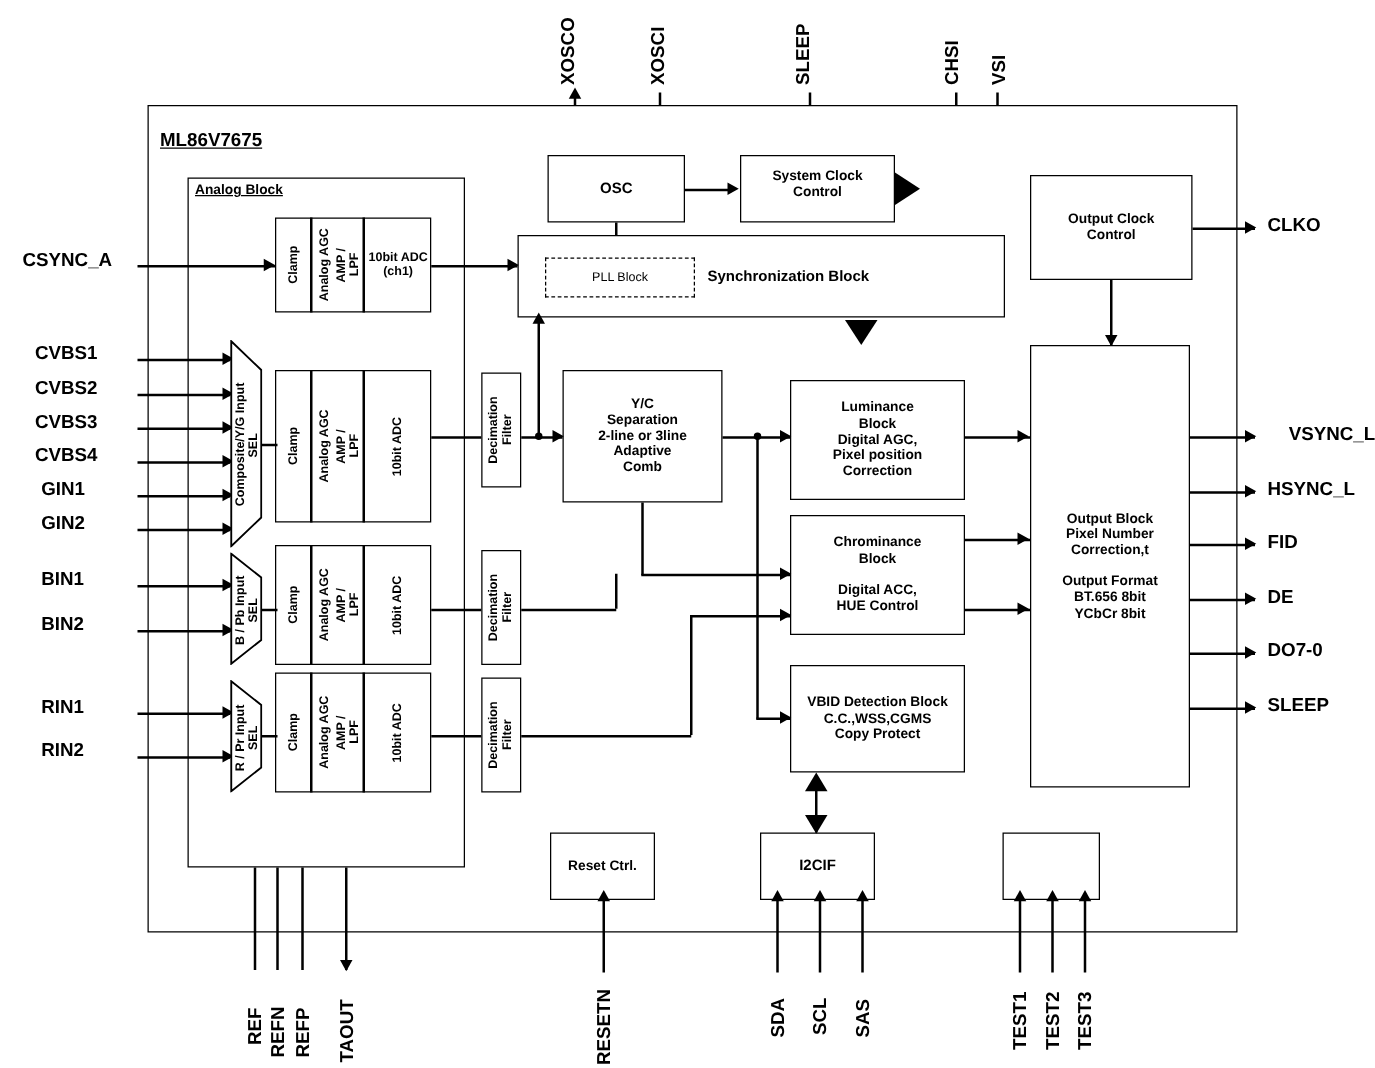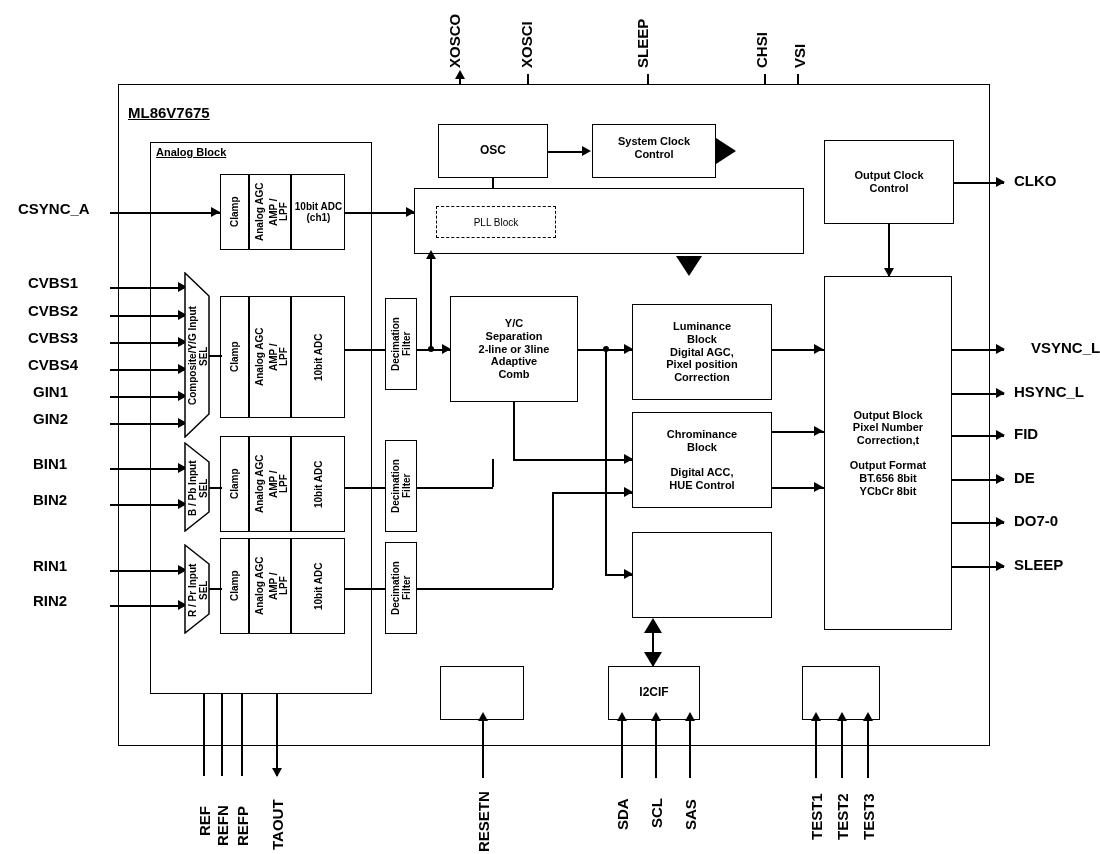--- a/index.html
+++ b/index.html
@@ -196,20 +196,21 @@
   <div class="arrow ar-r" style="left:582px;top:146px;"></div>
 
   <div class="line hl" style="left:716px;top:151px;width:16px;"></div>
   <div class="arrow ar-r-big" style="left:716px;top:138px;"></div>
 
   <div class="line vl" style="left:492px;top:178px;height:22px;"></div>
   <div class="arrow ar-d" style="left:488px;top:192px;"></div>
 
   <div class="box" style="left:414px;top:188px;width:390px;height:66px;"></div>
   <div class="dashbox" style="left:436px;top:206px;width:120px;height:32px;font-size:10px;">PLL Block</div>
+  <div class="lbl bold" style="left:566px;top:206px;width:180px;height:32px;font-size:12px;justify-content:flex-start;">Synchronization Block</div>
 
   <div class="arrow ar-d-big" style="left:676px;top:256px;"></div>
 
   <div class="box" style="left:824px;top:140px;width:130px;height:84px;"></div>
   <div class="lbl bold" style="left:824px;top:140px;width:130px;height:84px;font-size:11px;">Output Clock
 Control</div>
   <div class="line vl" style="left:888px;top:224px;height:52px;"></div>
   <div class="arrow ar-d" style="left:884px;top:268px;"></div>
 
   <div class="box" style="left:450px;top:296px;width:128px;height:106px;"></div>
@@ -237,20 +238,23 @@
 Correction</div>
 
   <div class="box" style="left:632px;top:412px;width:140px;height:96px;"></div>
   <div class="lbl bold" style="left:632px;top:412px;width:140px;height:96px;font-size:11px;">Chrominance
 Block
 
 Digital ACC,
 HUE  Control</div>
 
   <div class="box" style="left:632px;top:532px;width:140px;height:86px;"></div>
+  <div class="lbl bold" style="left:632px;top:532px;width:140px;height:86px;font-size:11px;">VBID Detection Block
+C.C.,WSS,CGMS
+Copy Protect</div>
 
   <div class="line hl" style="left:578px;top:349px;width:54px;"></div>
   <div class="arrow ar-r" style="left:624px;top:344px;"></div>
   <div class="dot" style="left:603px;top:346px;"></div>
   <div class="line vl" style="left:605px;top:349px;height:226px;"></div>
   <div class="line hl" style="left:605px;top:574px;width:27px;"></div>
   <div class="arrow ar-r" style="left:624px;top:569px;"></div>
 
   <div class="line vl" style="left:513px;top:402px;height:58px;"></div>
   <div class="line hl" style="left:513px;top:459px;width:119px;"></div>
@@ -303,20 +307,21 @@
 
   <div class="line hl" style="left:952px;top:522px;width:52px;"></div>
   <div class="arrow ar-r" style="left:996px;top:517px;"></div>
   <div class="pinlabel" style="left:1014px;top:512px;">DO7-0</div>
 
   <div class="line hl" style="left:952px;top:566px;width:52px;"></div>
   <div class="arrow ar-r" style="left:996px;top:561px;"></div>
   <div class="pinlabel" style="left:1014px;top:556px;">SLEEP</div>
 
   <div class="box" style="left:440px;top:666px;width:84px;height:54px;"></div>
+  <div class="lbl bold" style="left:440px;top:666px;width:84px;height:54px;font-size:11px;">Reset Ctrl.</div>
 
   <div class="box" style="left:608px;top:666px;width:92px;height:54px;"></div>
   <div class="lbl bold" style="left:608px;top:666px;width:92px;height:54px;font-size:12px;">I2CIF</div>
 
   <div class="box" style="left:802px;top:666px;width:78px;height:54px;"></div>
 
   <div class="line vl" style="left:652px;top:626px;height:40px;"></div>
   <div class="arrow ar-u-big" style="left:644px;top:618px;"></div>
   <div class="arrow ar-d-big2" style="left:644px;top:652px;"></div>
 

